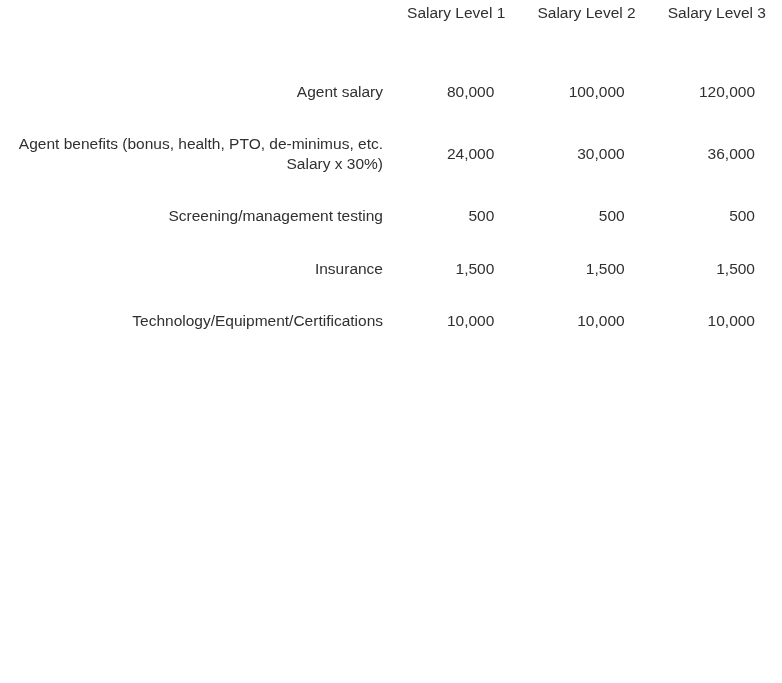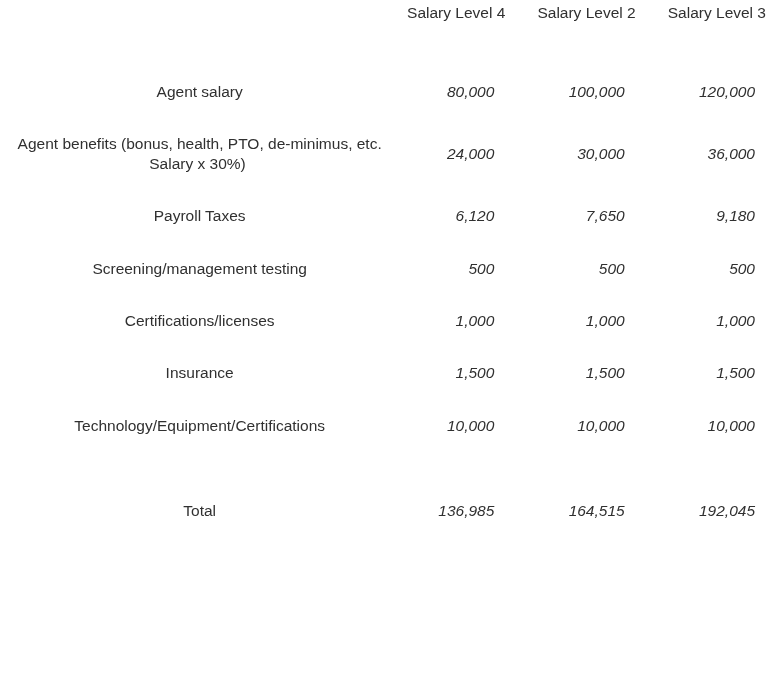--- a/index.html
+++ b/index.html
@@ -25,88 +25,75 @@
   col.c-val   { width: 130px; }
   th.col-header {
     font-weight: normal;
     text-align: right;
     vertical-align: top;
     padding: 3px 16px 0 0;
     height: 63px;
   }
   th.corner-cell { padding: 0; }
   td.label-cell {
-    text-align: center;
+    text-align: right;
     vertical-align: middle;
     white-space: pre-wrap;
     padding: 16px 8px 17px 12px;
   }
   td.value-cell {
     text-align: right;
     vertical-align: middle;
     padding: 16px 27px 17px 0;
-    font-style: italic;
   }
   tr.spacer-row td { height: 33px; padding: 0; }
 </style>
 </head>
 <body>
 
 <table class="cost-table">
   <colgroup>
     <col class="c-label">
     <col class="c-val">
     <col class="c-val">
     <col class="c-val">
   </colgroup>
   <tbody>
     <tr>
       <th class="corner-cell"></th>
-      <th class="col-header">Salary Level 4</th>
+      <th class="col-header">Salary Level 1</th>
       <th class="col-header">Salary Level 2</th>
       <th class="col-header">Salary Level 3</th>
     </tr>
 
     <tr>
       <td class="label-cell"> Agent salary</td>
       <td class="value-cell">80,000</td>
       <td class="value-cell">100,000</td>
       <td class="value-cell">120,000</td>
     </tr>
 
 
     <tr>
       <td class="label-cell"> Agent benefits (bonus, health, PTO, de-minimus, etc.
 Salary x 30%)</td>
       <td class="value-cell">24,000</td>
       <td class="value-cell">30,000</td>
       <td class="value-cell">36,000</td>
     </tr>
 
-    <tr>
-      <td class="label-cell"> Payroll Taxes</td>
-      <td class="value-cell">6,120</td>
-      <td class="value-cell">7,650</td>
-      <td class="value-cell">9,180</td>
-    </tr>
 
 
     <tr>
       <td class="label-cell"> Screening/management testing</td>
       <td class="value-cell">500</td>
       <td class="value-cell">500</td>
       <td class="value-cell">500</td>
     </tr>
 
-    <tr>
-      <td class="label-cell"> Certifications/licenses</td>
-      <td class="value-cell">1,000</td>
-      <td class="value-cell">1,000</td>
-      <td class="value-cell">1,000</td>
-    </tr>
 
     <tr>
       <td class="label-cell"> Insurance</td>
       <td class="value-cell">1,500</td>
       <td class="value-cell">1,500</td>
       <td class="value-cell">1,500</td>
     </tr>
 
     <tr>
       <td class="label-cell"> Technology/Equipment/Certifications</td>
@@ -115,20 +102,14 @@
       <td class="value-cell">10,000</td>
     </tr>
 
     <tr class="spacer-row">
       <td></td>
       <td></td>
       <td></td>
       <td></td>
     </tr>
 
-    <tr>
-      <td class="label-cell"> Total</td>
-      <td class="value-cell">136,985</td>
-      <td class="value-cell">164,515</td>
-      <td class="value-cell">192,045</td>
-    </tr>
   </tbody>
 </table>
 
 </body></html>

